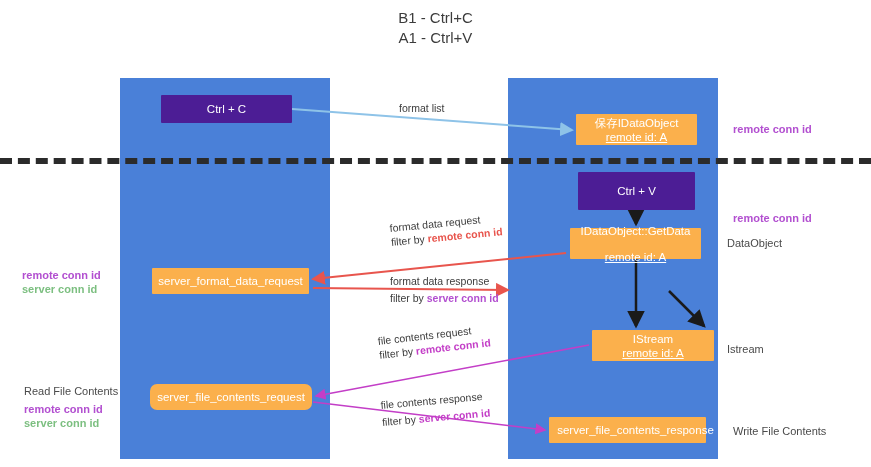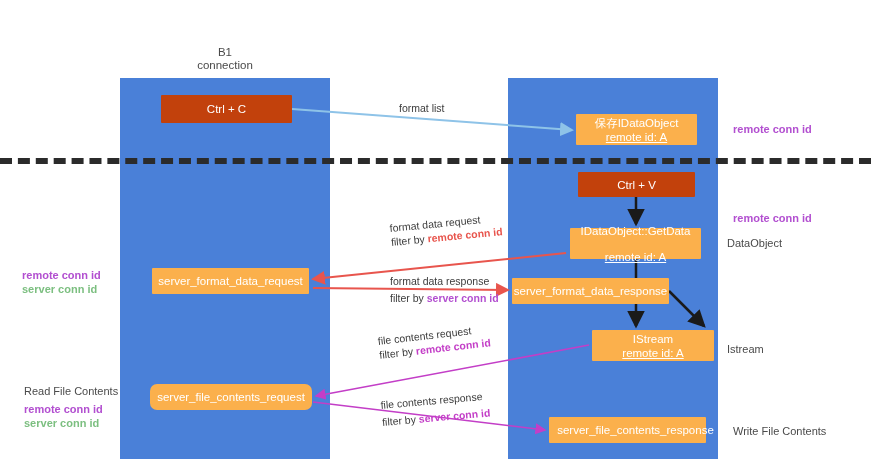--- a/index.html
+++ b/index.html
@@ -53,27 +53,27 @@
     display:flex;
     flex-direction:column;
     align-items:center;
     justify-content:center;
     color:#ffffff;
     font-size:11.5px;
     line-height:14px;
     text-align:center;
     border-radius:1px;
   }
-  .node.green{ background:#c2410c; }
+  .node.green{ background:#4c1d95; }
   .node.orange{ background:#fbb04c; }
   .node .l2{ display:block;text-decoration:underline; }
 
   #n-ctrlc   { left:161px; top:95px;  width:131px; height:28px; }
   #n-save    { left:576px; top:114px; width:121px; height:31px; }
-  #n-ctrlv   { left:578px; top:172px; width:117px; height:25px; }
+  #n-ctrlv   { left:578px; top:172px; width:117px; height:38px; }
   #n-getdata { left:570px; top:228px; width:131px; height:31px;gap:12px; }
   #n-sfdreq  { left:152px; top:268px; width:157px; height:26px;text-align:center; }
   #n-sfdres  { left:512px; top:278px; width:157px; height:26px; }
   #n-istream { left:592px; top:330px; width:122px; height:31px; }
   #n-sfcreq  { left:150px; top:384px; width:162px; height:26px;border-radius:7px; }
   #n-sfcres  { left:549px; top:417px; width:157px; height:26px;padding-left:16px; }
 
   
   #divider{
     position:absolute;
@@ -135,25 +135,25 @@
     position:absolute; left:0; top:0;
     width:871px; height:467px;
     pointer-events:none;
   }
 </style>
 </head>
 <body>
 
 <div id="stage">
 
-
-  <div class="lane-head" id="head-b1">
-    <div>B1</div>
-    <div>connection</div>
-  </div>
+  <div id="title">
+    <div>B1 - Ctrl+C</div>
+    <div>A1 - Ctrl+V</div>
+  </div>
+
 
   <div class="lane" id="lane-b1"></div>
   <div class="lane" id="lane-a1"></div>
 
   <svg id="wires" viewBox="0 0 871 467">
     <defs>
       <marker id="ar-blue" markerWidth="7" markerHeight="7" refX="6" refY="3.5" orient="auto">
         <path d="M0,0 L7,3.5 L0,7 z" fill="#8ec3e8"></path>
       </marker>
       <marker id="ar-red" markerWidth="7" markerHeight="7" refX="6" refY="3.5" orient="auto">
@@ -201,23 +201,20 @@
 
   <div class="node orange" id="n-getdata">
     <span>IDataObject::GetData</span>
     <span class="l2">remote id: A</span>
   </div>
 
   <div class="node orange" id="n-sfdreq">
     <span>server_format_data_request</span>
   </div>
 
-  <div class="node orange" id="n-sfdres">
-    <span>server_format_data_response</span>
-  </div>
 
   <div class="node orange" id="n-istream">
     <span>IStream</span>
     <span class="l2">remote id: A</span>
   </div>
 
   <div class="node orange" id="n-sfcreq">
     <span>server_file_contents_request</span>
   </div>
 

